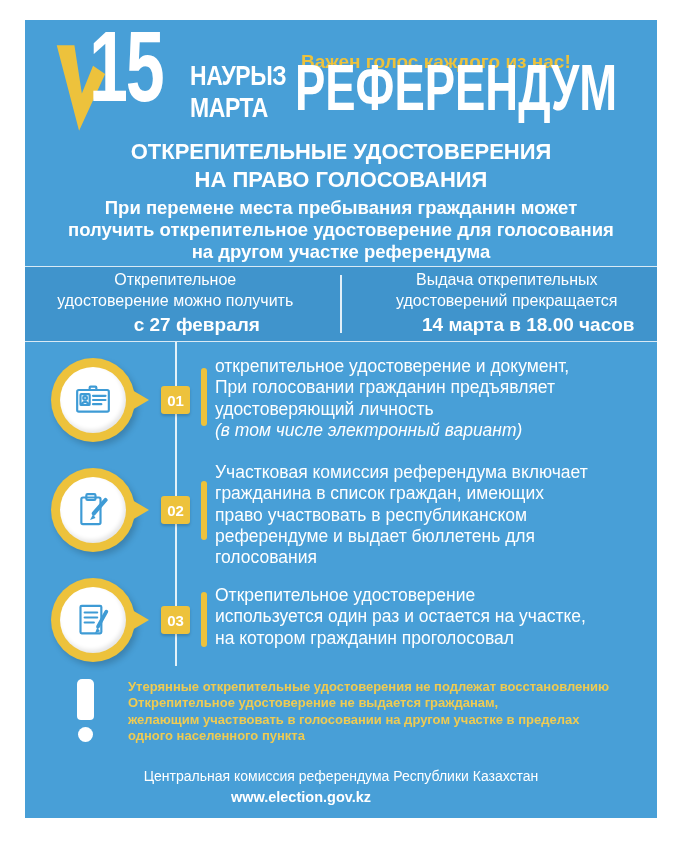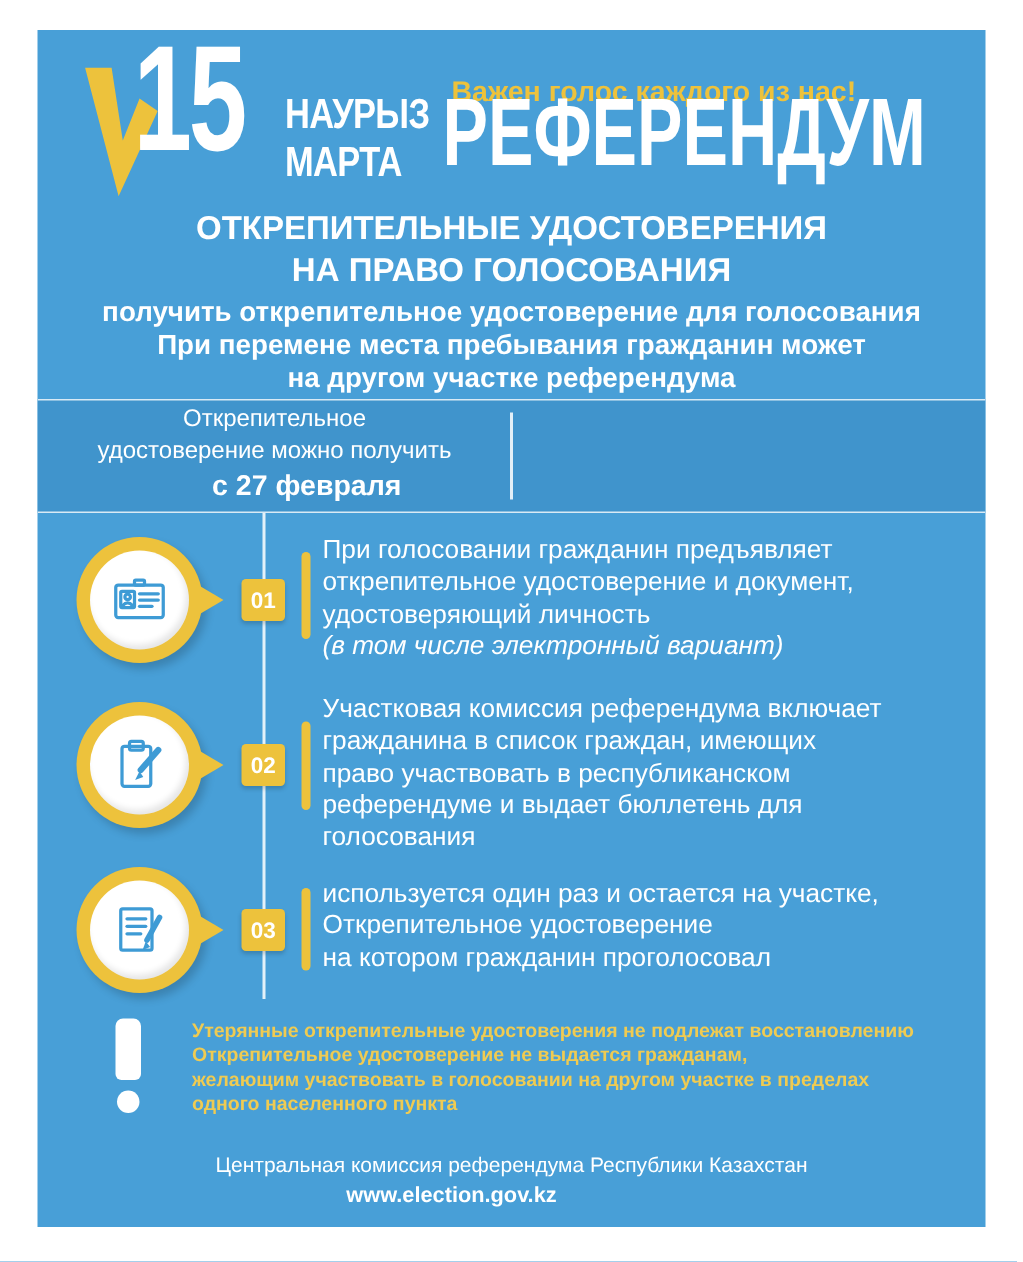--- a/index.html
+++ b/index.html
@@ -89,30 +89,35 @@
   </div>
   <div class="abs slogan">Важен голос каждого из нас!</div>
   <div class="abs referendum">РЕФЕРЕНДУМ</div>
 
   <div class="abs heading">
     <div>ОТКРЕПИТЕЛЬНЫЕ УДОСТОВЕРЕНИЯ</div>
     <div>НА ПРАВО ГОЛОСОВАНИЯ</div>
   </div>
 
   <div class="abs intro">
+    <div>При перемене места пребывания гражданин может</div>
     <div>получить открепительное удостоверение для голосования</div>
-    <div>При перемене места пребывания гражданин может</div>
     <div>на другом участке референдума</div>
   </div>
 
   <div class="abs band">
     <div class="band-col">
       <div>Открепительное</div>
       <div>удостоверение можно получить</div>
       <div class="band-bold">с 27 февраля</div>
+    </div>
+    <div class="band-col">
+      <div>Выдача открепительных</div>
+      <div>удостоверений прекращается</div>
+      <div class="band-bold">14 марта в 18.00 часов</div>
     </div>
     <div class="band-divider"></div>
   </div>
 
   <div class="abs timeline"></div>
 
   <div class="abs circle" style="left:26px;top:338px;">
     <div class="ring"></div>
     <div class="pointer"></div>
     <div class="inner">
@@ -124,22 +129,22 @@
         <path d="M10.5 28.5 q4 -4.5 8 0"></path>
         <line x1="24" y1="19" x2="39" y2="19"></line>
         <line x1="24" y1="24" x2="39" y2="24"></line>
         <line x1="24" y1="29" x2="34" y2="29"></line>
       </svg>
     </div>
   </div>
   <div class="abs badge" style="top:366px;">01</div>
   <div class="abs vbar" style="top:348px;height:58px;"></div>
   <div class="abs step-text" style="top:336px;">
+    <div>открепительное удостоверение и документ,</div>
     <div>При голосовании гражданин предъявляет</div>
-    <div>открепительное удостоверение и документ,</div>
     <div>удостоверяющий личность</div>
     <div class="step-note">(в том числе электронный вариант)</div>
   </div>
 
   <div class="abs circle" style="left:26px;top:448px;">
     <div class="ring"></div>
     <div class="pointer"></div>
     <div class="inner">
       <svg width="40" height="40" viewBox="0 0 48 48" fill="none" stroke="#3E9BD5" stroke-width="2.6" stroke-linecap="round" stroke-linejoin="round">
         <rect x="10" y="9" width="23" height="32" rx="2"></rect>
@@ -169,22 +174,22 @@
         <line x1="14" y1="21" x2="29" y2="21"></line>
         <line x1="14" y1="27" x2="25" y2="27"></line>
         <line x1="40" y1="14" x2="30" y2="32" stroke-width="4.5"></line>
         <path d="M29 33 l-2.5 7 6 -2.5 z" fill="#3E9BD5" stroke="none"></path>
       </svg>
     </div>
   </div>
   <div class="abs badge" style="top:586px;">03</div>
   <div class="abs vbar" style="top:572px;height:55px;"></div>
   <div class="abs step-text" style="top:565px;">
+    <div>Открепительное удостоверение</div>
     <div>используется один раз и остается на участке,</div>
-    <div>Открепительное удостоверение</div>
     <div>на котором гражданин проголосовал</div>
   </div>
 
   <div class="abs warn-bar"></div>
   <div class="abs warn-dot"></div>
   <div class="abs warning-text">
     <div>Утерянные открепительные удостоверения не подлежат восстановлению</div>
     <div>Открепительное удостоверение не выдается гражданам,</div>
     <div>желающим участвовать в голосовании на другом участке в пределах</div>
     <div>одного населенного пункта</div>

